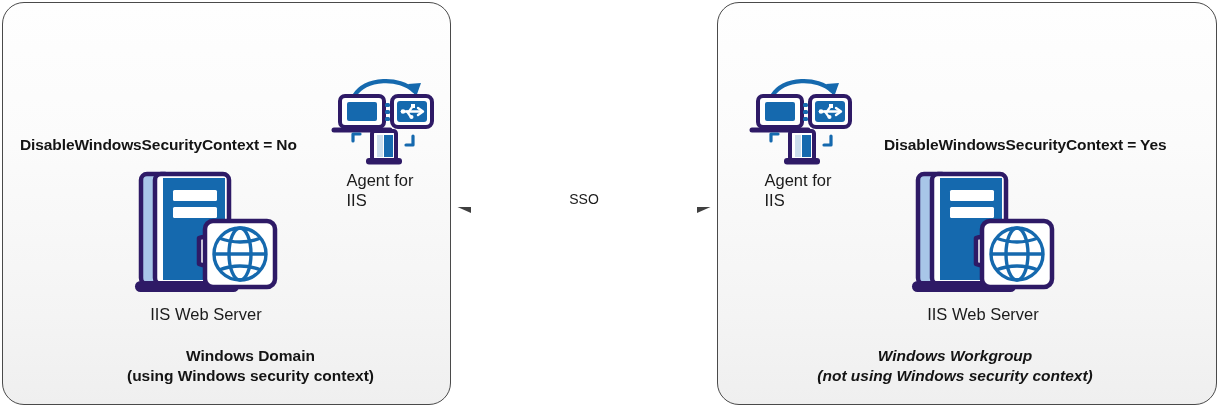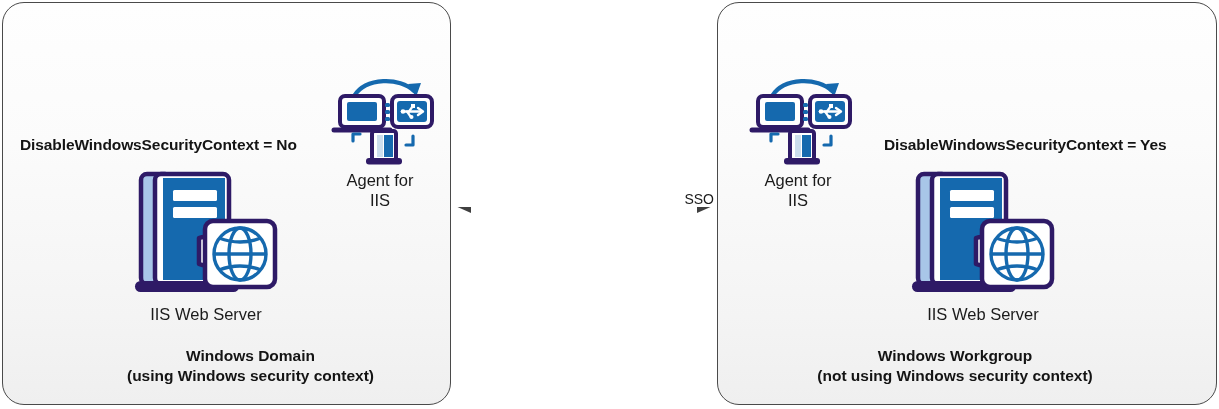--- a/index.html
+++ b/index.html
@@ -48,21 +48,20 @@
   
   .node {
     position: absolute;
     display: flex;
     flex-direction: column;
     align-items: center;
   }
   .node-label {
     font-size: 16.5px;
     color: #1b1b1b;
-    text-align: center;
     line-height: 1.22;
     white-space: pre-line;
     margin-top: 4px;
   }
 
   
   #agent-left    { left: 327px; top: 70px;  width: 106px; }
   #agent-right   { left: 745px; top: 70px;  width: 106px; }
   #server-left   { left: 128px; top: 168px; width: 156px; }
   #server-right  { left: 905px; top: 168px; width: 156px; }
@@ -72,36 +71,36 @@
     position: absolute;
     text-align: center;
     font-size: 15.5px;
     font-weight: bold;
     color: #141414;
     line-height: 1.32;
     white-space: pre-line;
     padding-left: 24px;
   }
   #footer-left  { left: 2px;   top: 346px; width: 449px; }
-  #footer-right { left: 717px; top: 346px; width: 428px; }
+  #footer-right { left: 717px; top: 346px; width: 428px; font-style: italic; }
 
   
   #connector {
     position: absolute;
     left: 451px;
     top: 182px;
     width: 266px;
     height: 46px;
   }
   #connector-label {
     position: absolute;
     left: 451px;
     top: 191px;
     width: 266px;
-    text-align: right;
+    text-align: center;
     font-size: 14px;
     color: #1b1b1b;
     background: #ffffff;
     line-height: 16px;
   }
   #connector-label span {
     background: #ffffff;
     padding: 0 3px;
   }
 

